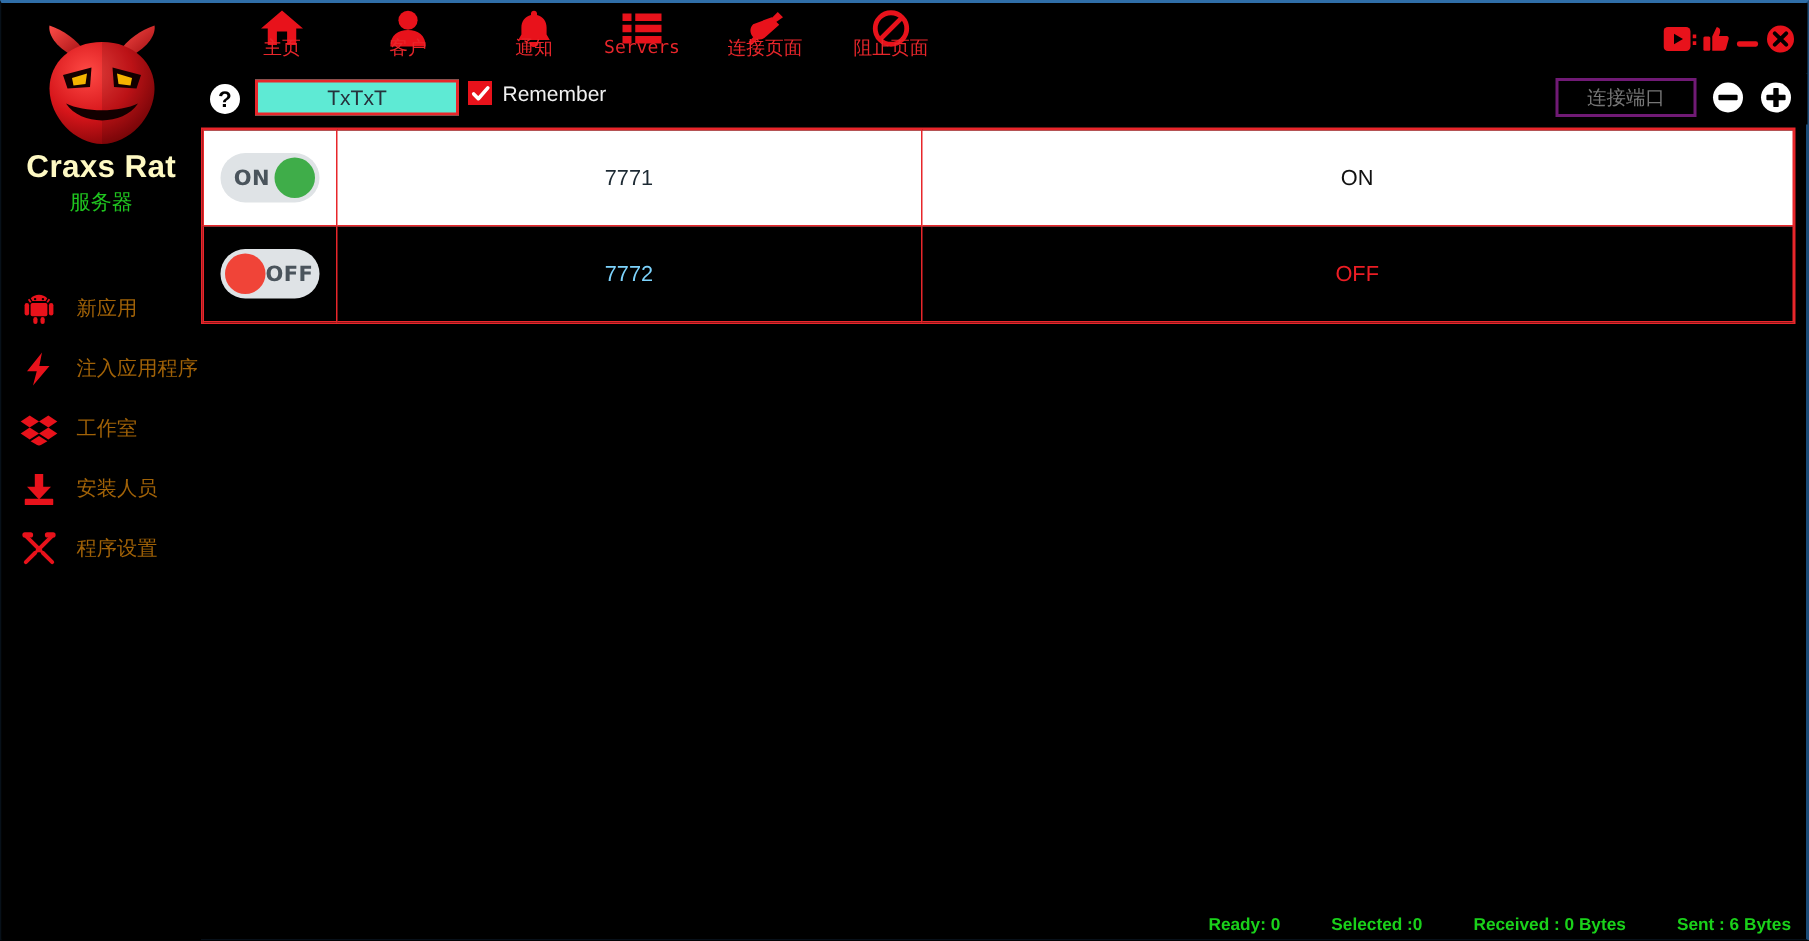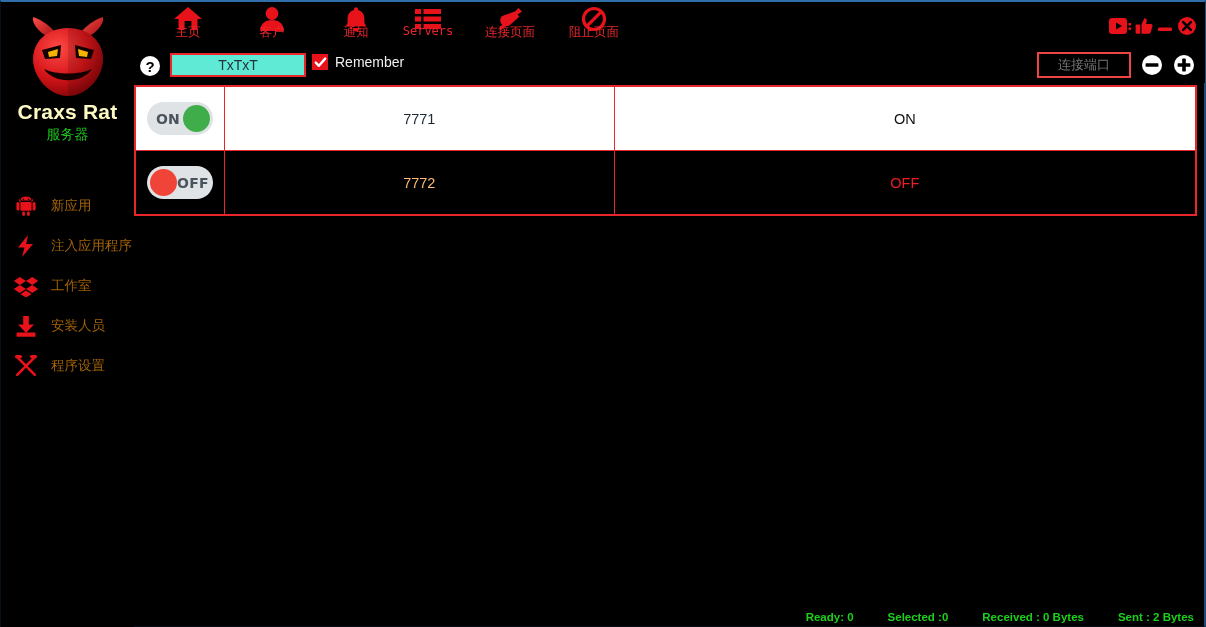--- a/index.html
+++ b/index.html
@@ -136,21 +136,21 @@
   .chk svg { display: block; }
   .chk-label {
     margin-left: 7px;
     font-size: 14px; color: #f0f0f0;
     font-family: "Liberation Sans", sans-serif;
   }
   #connect-btn {
     position: absolute; right: 74px; top: 3px;
     width: 94px; height: 26px;
     background: #000;
-    border: 2px solid #ef4444;
+    border: 2px solid #701a75;
     color: #767676;
     font-size: 13px;
     display: flex; align-items: center; justify-content: center;
     font-family: "DejaVu Sans", sans-serif;
     cursor: default;
   }
   .rndbtn {
     position: absolute; top: 5px;
     width: 22px; height: 22px;
     cursor: default;
@@ -173,21 +173,21 @@
     vertical-align: middle;
     font-size: 14.5px;
     font-family: "Liberation Sans", sans-serif;
   }
   td.c-toggle { width: 89px; padding: 0; }
   td.c-port   { width: 390px; }
   td.c-state  { width: 582px; }
   tr.row-on  td { background: #ffffff; }
   tr.row-off td { background: #000000; }
   .port-on   { color: #1d2a33; }
-  .port-off  { color: #fdba74; }
+  .port-off  { color: #7dd3fc; }
   .state-on  { color: #111111; }
   .state-off { color: #ec1d24; }
 
   .switch {
     width: 66px; height: 33px;
     border-radius: 17px;
     background: #dfe3e6;
     display: flex; align-items: center;
     margin: 0 auto;
     cursor: default;
@@ -477,16 +477,16 @@
           <td class="c-state state-off">OFF</td>
         </tr>
       </tbody>
     </table>
   </div>
 
   <div id="statusbar">
     <span class="stat">Ready: 0</span>
     <span class="stat">Selected :0</span>
     <span class="stat">Received : 0 Bytes</span>
-    <span class="stat">Sent : 2 Bytes</span>
+    <span class="stat">Sent : 6 Bytes</span>
   </div>
 
 </div>
 
 </body></html>

